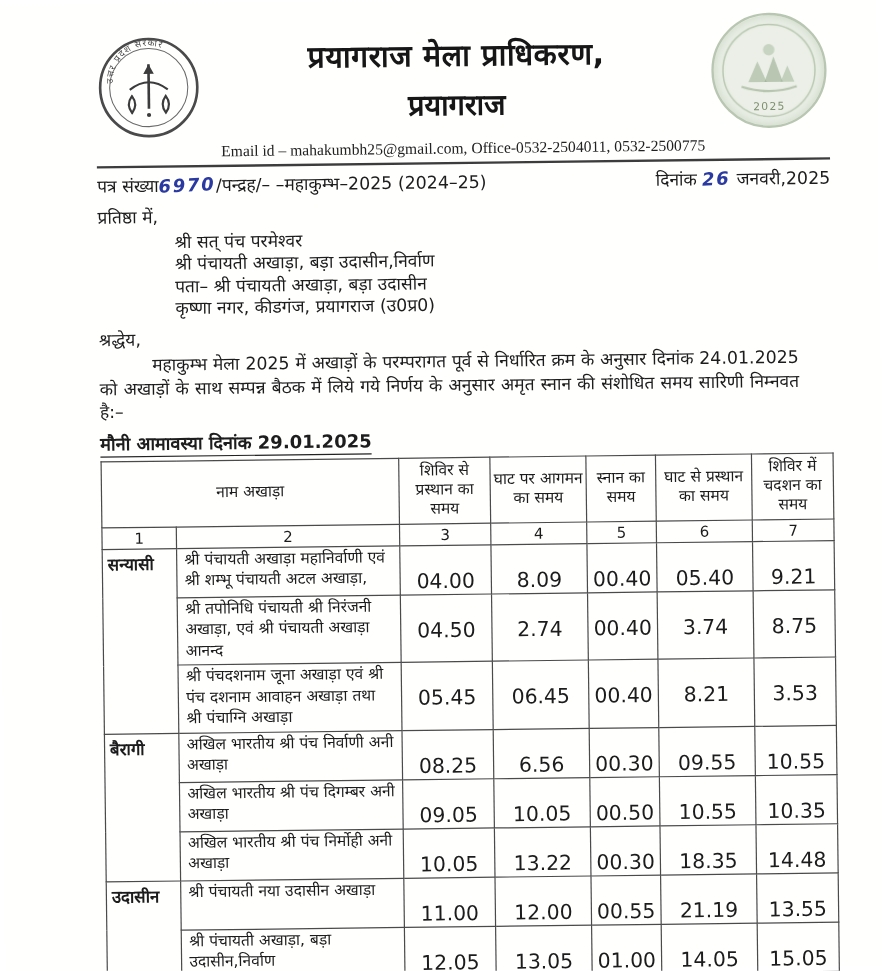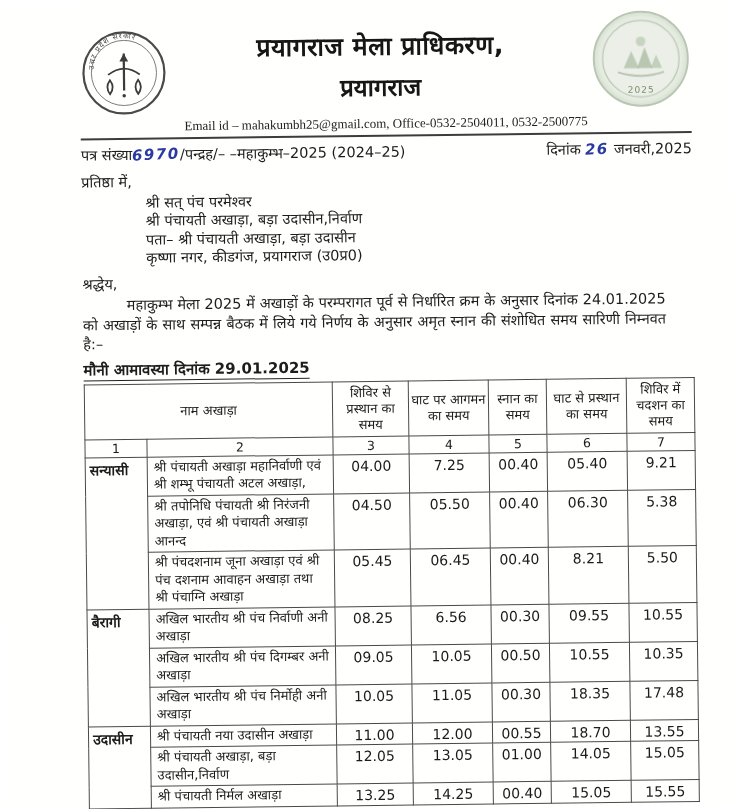--- a/index.html
+++ b/index.html
@@ -80,22 +80,22 @@
     font-weight: normal; text-align: center; vertical-align: middle;
     padding: 3px 2px; line-height: 16px; font-size: 13px;
   }
   td.num-cell { text-align: center; font-size: 12.5px; height: 18px; }
   td.group-cell {
     font-weight: bold; vertical-align: top; text-align: left;
     padding: 2px 4px; font-size: 14px; width: 62px;
   }
   td.name-cell { padding: 1px 6px 2px 6px; line-height: 17.5px; vertical-align: top; }
   td.time-cell {
-    text-align: center; vertical-align: top; padding-top: 3px;
-    font-size: 14px;
+    text-align: center; vertical-align: top; padding-top: 20px;
+    font-size: 17px;
   }
 
   .emblem-svg { width: 88px; height: 92px; }
 </style>
 </head>
 <body>
 
 <div class="sheet">
   <div class="content">
 
@@ -196,40 +196,40 @@
           <td class="num-cell">5</td>
           <td class="num-cell">6</td>
           <td class="num-cell">7</td>
         </tr>
       </thead>
       <tbody>
           <tr>
             <td class="group-cell" rowspan="3">सन्यासी</td>
             <td class="name-cell">श्री पंचायती अखाड़ा महानिर्वाणी एवं श्री शम्भू पंचायती अटल अखाड़ा,</td>
             <td class="time-cell">04.00</td>
-            <td class="time-cell">7.25</td>
+            <td class="time-cell">8.09</td>
             <td class="time-cell">00.40</td>
             <td class="time-cell">05.40</td>
             <td class="time-cell">9.21</td>
           </tr>
           <tr>
             <td class="name-cell">श्री तपोनिधि पंचायती श्री निरंजनी अखाड़ा, एवं श्री पंचायती अखाड़ा आनन्द</td>
             <td class="time-cell">04.50</td>
-            <td class="time-cell">05.50</td>
-            <td class="time-cell">00.40</td>
-            <td class="time-cell">06.30</td>
-            <td class="time-cell">5.38</td>
+            <td class="time-cell">2.74</td>
+            <td class="time-cell">00.40</td>
+            <td class="time-cell">3.74</td>
+            <td class="time-cell">8.75</td>
           </tr>
           <tr>
             <td class="name-cell">श्री पंचदशनाम जूना अखाड़ा एवं श्री पंच दशनाम  आवाहन अखाड़ा तथा श्री पंचाग्नि अखाड़ा</td>
             <td class="time-cell">05.45</td>
             <td class="time-cell">06.45</td>
             <td class="time-cell">00.40</td>
             <td class="time-cell">8.21</td>
-            <td class="time-cell">5.50</td>
+            <td class="time-cell">3.53</td>
           </tr>
           <tr>
             <td class="group-cell" rowspan="3">बैरागी</td>
             <td class="name-cell">अखिल भारतीय श्री पंच निर्वाणी अनी अखाड़ा</td>
             <td class="time-cell">08.25</td>
             <td class="time-cell">6.56</td>
             <td class="time-cell">00.30</td>
             <td class="time-cell">09.55</td>
             <td class="time-cell">10.55</td>
           </tr>
@@ -237,32 +237,32 @@
             <td class="name-cell">अखिल भारतीय श्री पंच दिगम्बर अनी अखाड़ा</td>
             <td class="time-cell">09.05</td>
             <td class="time-cell">10.05</td>
             <td class="time-cell">00.50</td>
             <td class="time-cell">10.55</td>
             <td class="time-cell">10.35</td>
           </tr>
           <tr>
             <td class="name-cell">अखिल भारतीय श्री पंच निर्मोही अनी अखाड़ा</td>
             <td class="time-cell">10.05</td>
-            <td class="time-cell">11.05</td>
+            <td class="time-cell">13.22</td>
             <td class="time-cell">00.30</td>
             <td class="time-cell">18.35</td>
-            <td class="time-cell">17.48</td>
+            <td class="time-cell">14.48</td>
           </tr>
           <tr>
             <td class="group-cell" rowspan="3">उदासीन</td>
             <td class="name-cell">श्री पंचायती नया उदासीन अखाड़ा</td>
             <td class="time-cell">11.00</td>
             <td class="time-cell">12.00</td>
             <td class="time-cell">00.55</td>
-            <td class="time-cell">18.70</td>
+            <td class="time-cell">21.19</td>
             <td class="time-cell">13.55</td>
           </tr>
           <tr>
             <td class="name-cell">श्री पंचायती अखाड़ा, बड़ा उदासीन,निर्वाण</td>
             <td class="time-cell">12.05</td>
             <td class="time-cell">13.05</td>
             <td class="time-cell">01.00</td>
             <td class="time-cell">14.05</td>
             <td class="time-cell">15.05</td>
           </tr>

